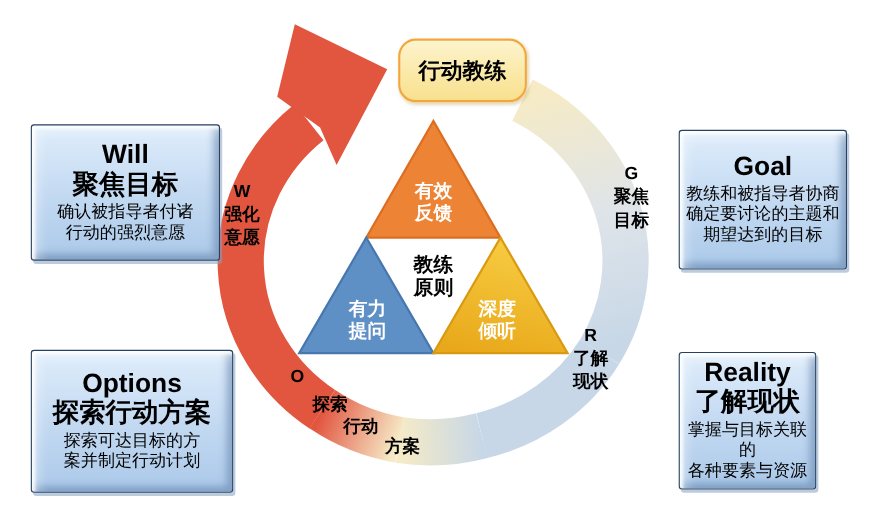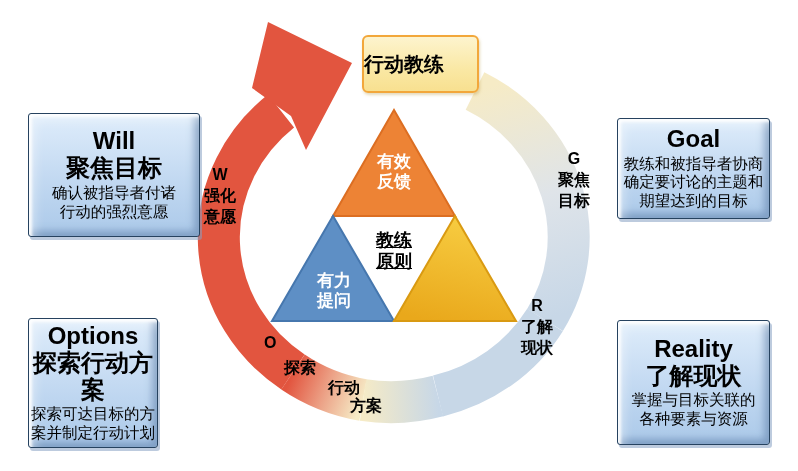--- a/index.html
+++ b/index.html
@@ -3,58 +3,58 @@
 <meta charset="utf-8">
 <style>
   html,body{margin:0;padding:0;background:#fff;}
   .stage{position:relative;width:798px;height:471px;background:#ffffff;overflow:hidden;
          font-family:"Liberation Sans","DejaVu Sans",sans-serif;color:#000;}
   .stage svg{position:absolute;left:0;top:0;}
   .pre{white-space:pre-line;}
 
   
   .badge{position:absolute;left:362px;top:35px;width:113px;height:54px;
-         display:flex;align-items:center;justify-content:flex-start;
+         display:flex;align-items:center;justify-content:center;
          background:linear-gradient(180deg,#FDF4CE 0%,#FAE8A4 60%,#F8E090 100%);
-         border:2px solid #F2A73B;border-radius:6px;
+         border:2px solid #F2A73B;border-radius:16px;
          font-size:20px;font-weight:bold;box-shadow:1px 2px 3px rgba(180,150,60,.35);}
 
   
   .tri-label{position:absolute;width:100px;text-align:center;font-weight:bold;
              font-size:17px;line-height:1.18;}
   .tri-label.white{color:#fff;}
-  .tri-top{left:344px;top:152px;}
-  .tri-center{left:344px;top:230px;font-size:18px;text-decoration:underline;}
+  .tri-top{left:344px;top:164px;}
+  .tri-center{left:344px;top:230px;font-size:18px;}
   .tri-left{left:284px;top:271px;}
   .tri-right{left:402px;top:271px;}
 
   
   .ring-label{position:absolute;width:60px;text-align:center;font-weight:bold;
               font-size:16px;line-height:1.3;}
   .ring-w{left:190px;top:165px;}
   .ring-g{left:544px;top:149px;}
   .ring-r{left:507px;top:296px;}
   .ring-o-word{position:absolute;font-weight:bold;font-size:16px;}
   .ow0{left:264px;top:334px;}
   .ow1{left:284px;top:358px;}
-  .ow2{left:328px;top:378px;}
+  .ow2{left:312px;top:378px;}
   .ow3{left:350px;top:396px;font-family:Liberation Mono, monospace;}
 
   
   .corner-box{position:absolute;text-align:center;border:1px solid #26425F;border-radius:3px;
       background:linear-gradient(180deg,#DFEDFB 0%,#C4DAF2 50%,#ABC9E9 100%);
       box-shadow:inset 3px 3px 3px rgba(255,255,255,.9),
                  inset 7px 7px 10px rgba(255,255,255,.35),
                  inset -5px -5px 7px rgba(92,126,168,.55),
                  2px 3px 0 rgba(135,160,195,.55);
       display:flex;flex-direction:column;justify-content:center;padding:4px 2px;box-sizing:border-box;}
   .box-will{left:28px;top:113px;width:172px;height:124px;}
-  .box-goal{left:617px;top:118px;width:153px;height:101px;}
-  .box-options{left:28px;top:318px;width:130px;height:130px;}
-  .box-reality{left:617px;top:320px;width:153px;height:125px;}
+  .box-goal{left:617px;top:118px;width:153px;height:127px;}
+  .box-options{left:28px;top:318px;width:184px;height:130px;}
+  .box-reality{left:617px;top:320px;width:125px;height:125px;}
   .box-title{font-size:24px;font-weight:bold;line-height:1.12;}
   .box-desc{font-size:15.5px;line-height:1.22;margin-top:2px;}
 </style>
 </head>
 <body>
 
 <div class="stage">
 
   <svg width="798" height="471" viewBox="0 0 798 471">
     <defs>
@@ -96,20 +96,22 @@
   <div class="badge">
     <span>行动教练</span>
   </div>
 
   <div class="tri-label white pre tri-top">有效
 反馈</div>
   <div class="tri-label pre tri-center">教练
 原则</div>
   <div class="tri-label white pre tri-left">有力
 提问</div>
+  <div class="tri-label white pre tri-right">深度
+倾听</div>
 
   <div class="ring-label pre ring-w">W
 强化
 意愿</div>
   <div class="ring-label pre ring-g">G
 聚焦
 目标</div>
   <div class="ring-label pre ring-r">R
 了解
 现状</div>

